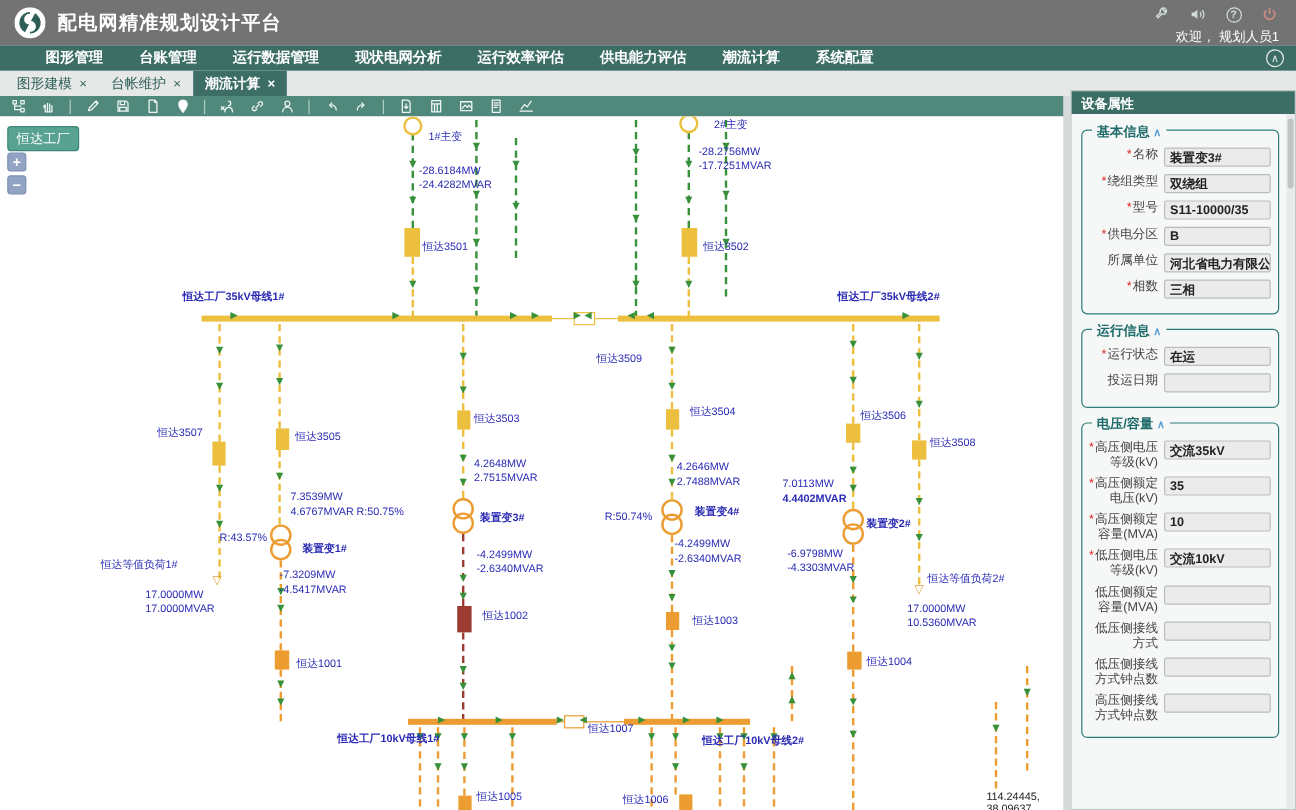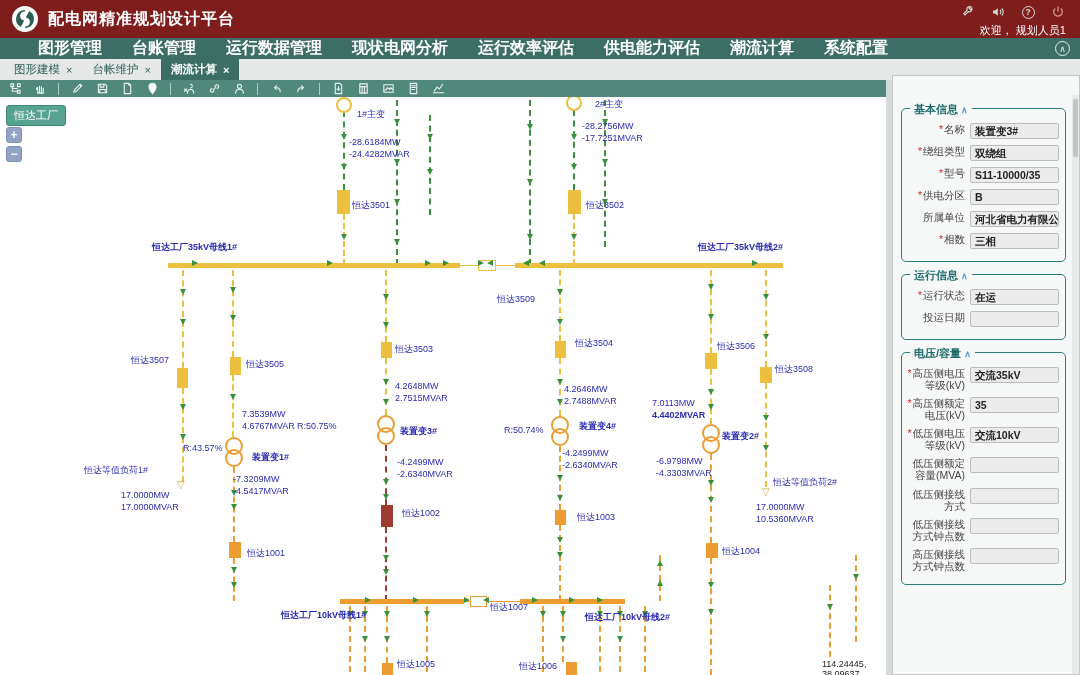--- a/index.html
+++ b/index.html
@@ -1,30 +1,30 @@
 <!DOCTYPE html>
 <html><head>
 <meta charset="utf-8">
 <style>
   * { margin:0; padding:0; box-sizing:border-box; }
   html,body { font-family:"Liberation Sans", sans-serif; }
   #page { position:relative; width:1080px; height:675px; background:#d6dada; overflow:hidden; }
 
   
-  .hdr { position:absolute; left:0; top:0; width:1080px; height:38px; background:#7f1d1d; }
+  .hdr { position:absolute; left:0; top:0; width:1080px; height:38px; background:#737373; }
   .logo { position:absolute; left:12px; top:6px; width:26px; height:26px; }
   .hdr-title { position:absolute; left:48px; top:9px; color:#fff; font-size:16px; font-weight:bold; letter-spacing:1px; }
   .hdr-icons { position:absolute; right:14px; top:4px; display:flex; gap:14px; }
   .hdr-icons .hico { width:16px; height:16px; display:inline-flex; align-items:center; justify-content:center; cursor:pointer; }
   .help-circ { width:13px; height:13px; border:1.3px solid #cfdcd8; border-radius:50%; color:#cfdcd8; font-size:9px; font-weight:bold; display:flex; align-items:center; justify-content:center; }
   .welcome { position:absolute; right:14px; top:23px; color:#fff; font-size:11px; }
 
   
   .menu { position:absolute; left:0; top:38px; width:1080px; height:21px; background:#3c6e65; display:flex; align-items:center; padding-left:38px; gap:30px; }
-  .menu-item { color:#fff; font-size:16px; font-weight:bold; cursor:pointer; white-space:nowrap; }
+  .menu-item { color:#fff; font-size:12px; font-weight:bold; cursor:pointer; white-space:nowrap; }
   .menu-up { position:absolute; right:10px; top:3px; width:15px; height:15px; border:1.4px solid #e3ecea; border-radius:50%; color:#e3ecea; font-size:9px; display:flex; align-items:center; justify-content:center; cursor:pointer; }
 
   
   .tabbar { position:absolute; left:0; top:59px; width:1080px; height:21px; background:#e5e8e7; display:flex; align-items:stretch; padding-left:4px; }
   .tab { display:flex; align-items:center; padding:0 10px; font-size:11.5px; color:#2f5f57; cursor:pointer; gap:6px; }
   .tab .x { font-size:11px; }
   .tab.active { background:#3c6e65; color:#fff; font-weight:bold; }
 
   
   .toolbar { position:absolute; left:0; top:80px; width:886px; height:17px; background:#50897c; display:flex; align-items:center; padding-left:8px; gap:11px; }
@@ -435,20 +435,21 @@
       <span class="dlabel" style="left: 577px; top: 416px;">恒达1003</span>
       <span class="dlabel" style="left: 722px; top: 450px;">恒达1004</span>
       <span class="dlabel" style="left: 397px; top: 563px;">恒达1005</span>
       <span class="dlabel" style="left: 519px; top: 565px;">恒达1006</span>
       <span class="dlabel" style="left: 490px; top: 506px;">恒达1007</span>
       <span class="dlabel b" style="left: 281px; top: 514px;">恒达工厂10kV母线1#</span>
       <span class="dlabel b" style="left: 585px; top: 516px;">恒达工厂10kV母线2#</span>
     </div>
 
   <div class="panel">
+    <div class="panel-hd">设备属性</div>
     <div class="panel-body" id="panel-body">
         <div class="section">
           <div class="sec-title"><span>基本信息 </span><span class="caret">∧</span></div>
           <div class="frow">
             <div class="flabel"><span class="req">*</span>名称</div>
             <div class="fval">装置变3#</div>
           </div>
           <div class="frow">
             <div class="flabel"><span class="req">*</span>绕组类型</div>
             <div class="fval">双绕组</div>
@@ -483,20 +484,24 @@
         </div>
         <div class="section">
           <div class="sec-title"><span>电压/容量 </span><span class="caret">∧</span></div>
           <div class="frow">
             <div class="flabel"><span class="req">*</span>高压侧电压等级(kV)</div>
             <div class="fval">交流35kV</div>
           </div>
           <div class="frow">
             <div class="flabel"><span class="req">*</span>高压侧额定电压(kV)</div>
             <div class="fval">35</div>
+          </div>
+          <div class="frow">
+            <div class="flabel"><span class="req">*</span>高压侧额定容量(MVA)</div>
+            <div class="fval">10</div>
           </div>
           <div class="frow">
             <div class="flabel"><span class="req">*</span>低压侧电压等级(kV)</div>
             <div class="fval">交流10kV</div>
           </div>
           <div class="frow">
             <div class="flabel">低压侧额定容量(MVA)</div>
             <div class="fval"></div>
           </div>
           <div class="frow">

